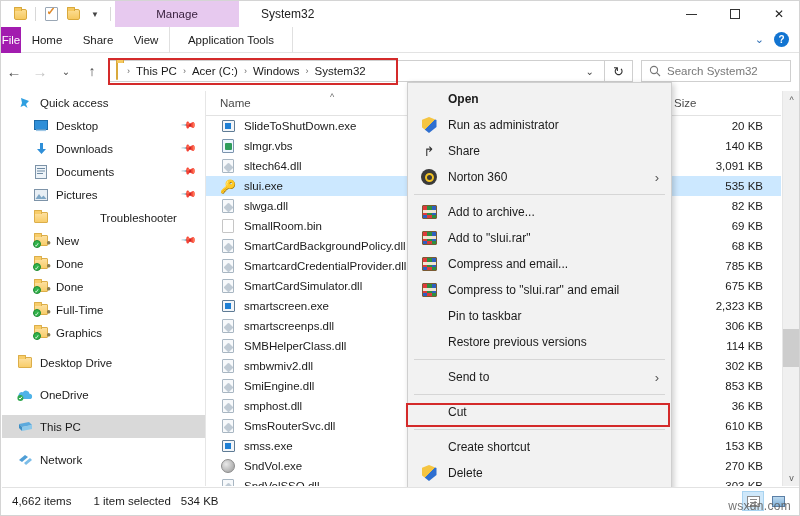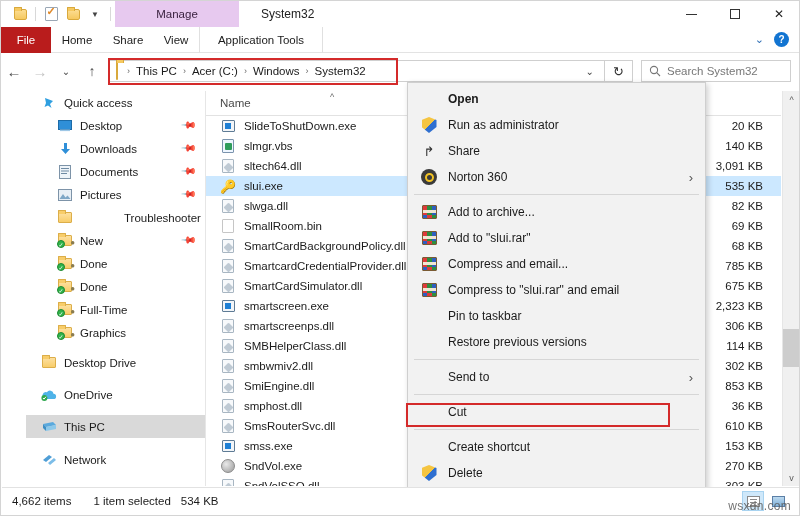--- a/index.html
+++ b/index.html
@@ -57,21 +57,21 @@
   .wc .max { width: 10px; height: 10px; border: 1px solid #333; display: block; }
 
   
   .ribbon {
     position: absolute; left: 0; top: 26px; width: 800px; height: 26px;
     background: #ffffff; display: flex; align-items: stretch;
     border-bottom: 1px solid #e3e3e3;
   }
   .tab { font-size: 11.5px; color: #222; display: flex; align-items: center;
          justify-content: center; height: 26px; }
-  .tab.file { background: #b91c1c; color: #fff; width: 50px; }
+  .tab.file { background: #a21caf; color: #fff; width: 20px; }
   .tab.home { width: 52px; }
   .tab.share { width: 50px; }
   .tab.view { width: 46px; }
   .tab.apptools { width: 124px; border-left: 1px solid #e0e0e0; border-right: 1px solid #e0e0e0;
                   color: #1b1b1b; }
   .ribbon-right { margin-left: auto; display: flex; align-items: center; gap: 10px; padding-right: 12px; }
   .rib-caret { font-size: 11px; color: #2f6fb5; }
   .help-ico {
     width: 15px; height: 15px; border-radius: 50%; background: #1274d1; color: #fff;
     font-size: 10px; font-weight: bold; display: flex; align-items: center; justify-content: center;
@@ -104,21 +104,21 @@
   }
   .searchbox .lbl { font-size: 11.5px; color: #777; }
 
   
   .navpane {
     position: absolute; left: 1px; top: 90px; width: 203px; height: 395px;
     background: #fff; overflow: hidden;
   }
   .nav-item {
     height: 23px; display: flex; align-items: center; font-size: 11.5px; color: #1b1b1b;
-    padding-right: 10px; position: relative; margin-left: 24px;
+    padding-right: 10px; position: relative;
   }
   .nav-item.sel { background: #d9d9d9; }
   .nav-ico { width: 18px; height: 18px; margin-right: 6px; flex: 0 0 18px;
              display: flex; align-items: center; justify-content: center; }
   .nav-label { white-space: nowrap; }
   .pin { margin-left: auto; font-size: 10px; color: #8d8d8d; transform: rotate(45deg); }
   .fold-y {
     width: 14px; height: 11px; position: relative;
     background: linear-gradient(#fde0a0, #f8cd6a); border: 1px solid #dcae49; border-radius: 1px;
   }
@@ -179,21 +179,21 @@
   
   .fscroll { position: absolute; right: 1px; top: 0px; width: 17px; height: 395px; background: #f0f0f0;
              border-left: 1px solid #e6e6e6; }
   .fscroll .arr { width: 17px; height: 17px; display: flex; align-items: center; justify-content: center;
                   font-size: 9px; color: #5a5a5a; }
   .fscroll .arr.down { position: absolute; bottom: 0; }
   .fthumb { position: absolute; left: 0; top: 238px; width: 17px; height: 38px; background: #cdcdcd; }
 
   
   .ctxmenu {
-    position: absolute; left: 406px; top: 81px; width: 299px; height: 420px;
+    position: absolute; left: 406px; top: 81px; width: 265px; height: 420px;
     background: #f2f2f2; border: 1px solid #cfcfcf;
     box-shadow: 2px 2px 6px rgba(0,0,0,0.20);
     padding: 3px 0;
   }
   .mi { height: 26px; display: flex; align-items: center; position: relative; font-size: 12px; color: #1b1b1b; }
   .mi.bold { font-weight: bold; }
   .mi-ico { width: 22px; margin-left: 10px; margin-right: 8px; flex: 0 0 22px;
             display: flex; align-items: center; justify-content: center; }
   .mi-lbl { white-space: nowrap; }
   .mi-arrow { margin-left: auto; margin-right: 12px; font-size: 13px; color: #555; }

